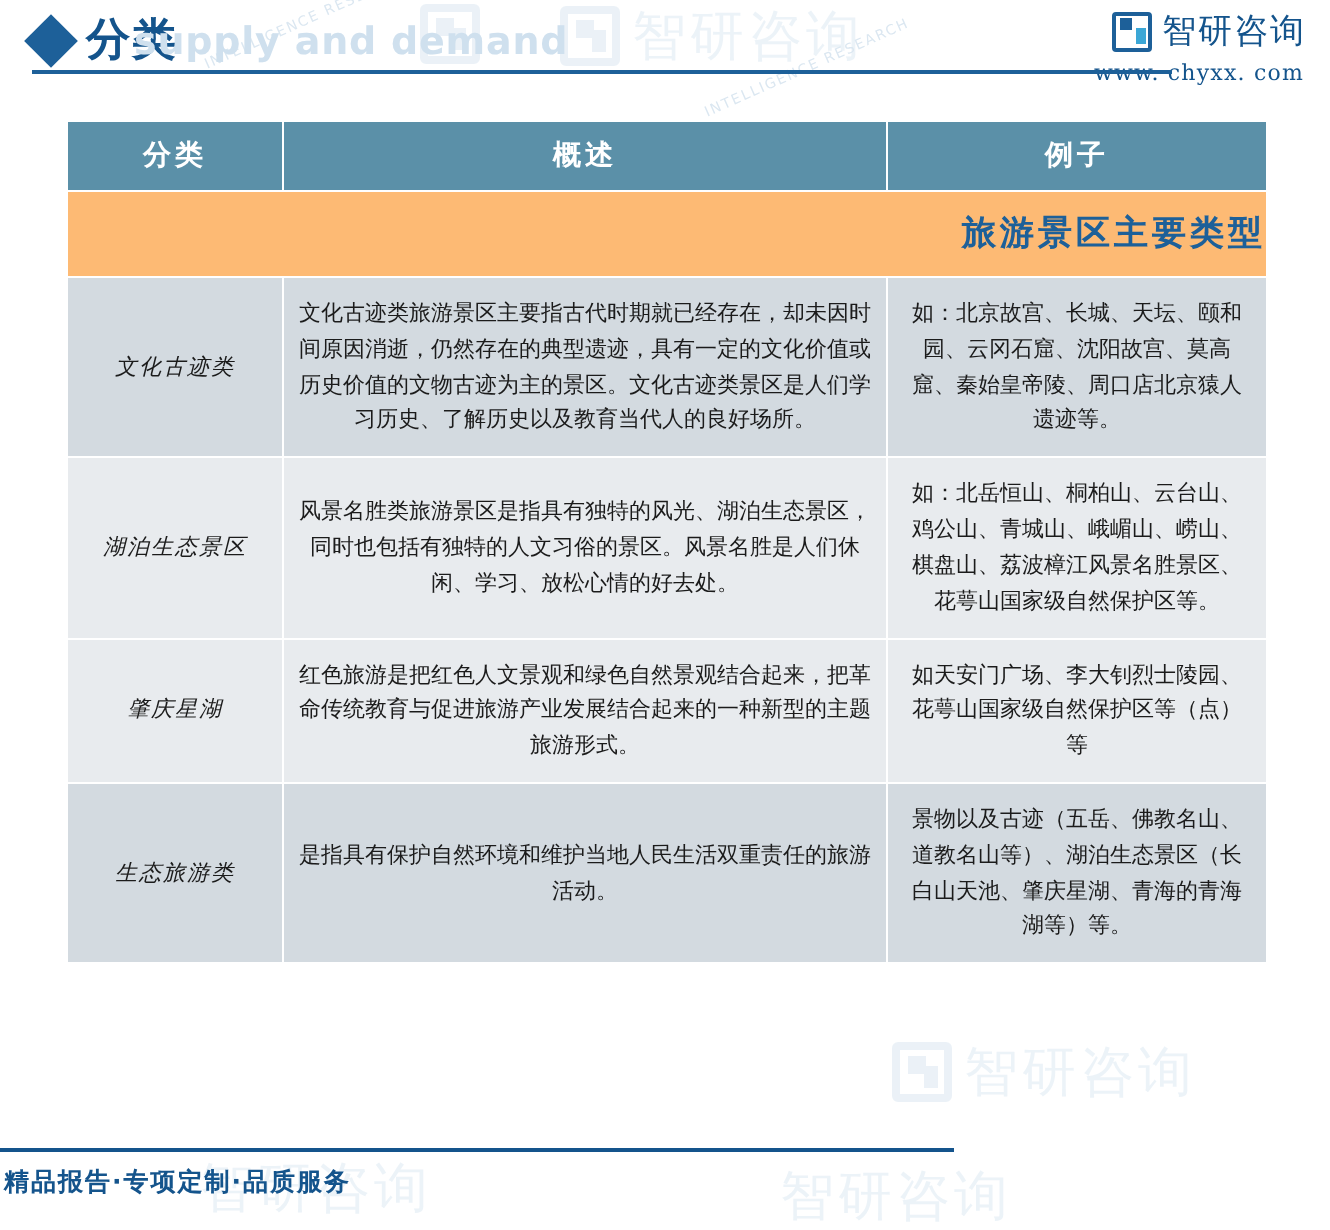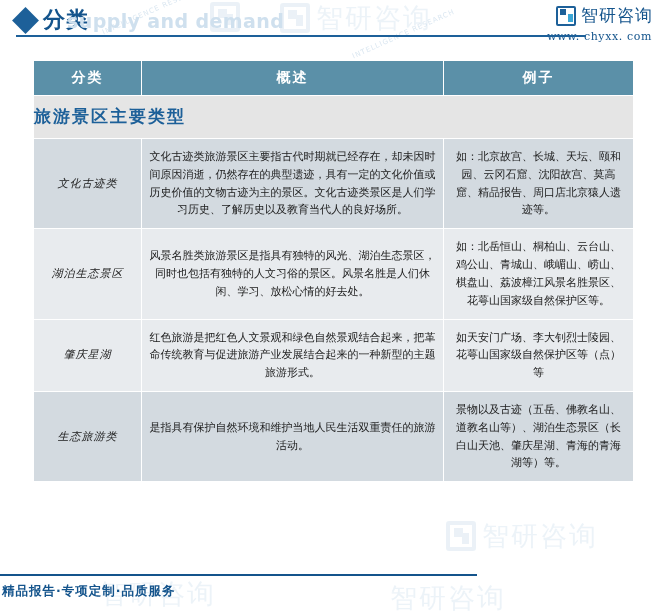--- a/index.html
+++ b/index.html
@@ -167,22 +167,22 @@
     z-index: 2;
   }
   table.main {
     border-collapse: separate;
     border-spacing: 1px;
     width: 100%;
     table-layout: fixed;
     background: #ffffff;
   }
   .title-band td {
-    background: #e5e5e5;
-    text-align: left;
+    background: #fdba74;
+    text-align: right;
     padding: 9px 0 10px;
     font-size: 17px;
     font-weight: bold;
     color: #1d6099;
     letter-spacing: 2px;
     font-family: "DejaVu Serif", "Liberation Serif", serif;
   }
   thead.col-head td {
     background: #5b90a8;
     color: #ffffff;
@@ -312,21 +312,21 @@
       <tr>
         <td>分类</td>
         <td>概述</td>
         <td>例子</td>
       </tr>
     </thead>
     <tbody class="body-rows">
       <tr class="odd">
         <td class="c-cat">文化古迹类</td>
         <td class="c-desc">文化古迹类旅游景区主要指古代时期就已经存在，却未因时间原因消逝，仍然存在的典型遗迹，具有一定的文化价值或历史价值的文物古迹为主的景区。文化古迹类景区是人们学习历史、了解历史以及教育当代人的良好场所。</td>
-        <td class="c-ex">如：北京故宫、长城、天坛、颐和园、云冈石窟、沈阳故宫、莫高窟、精品报告、周口店北京猿人遗迹等。</td>
+        <td class="c-ex">如：北京故宫、长城、天坛、颐和园、云冈石窟、沈阳故宫、莫高窟、秦始皇帝陵、周口店北京猿人遗迹等。</td>
       </tr>
       <tr class="even">
         <td class="c-cat">湖泊生态景区</td>
         <td class="c-desc">风景名胜类旅游景区是指具有独特的风光、湖泊生态景区，同时也包括有独特的人文习俗的景区。风景名胜是人们休闲、学习、放松心情的好去处。</td>
         <td class="c-ex">如：北岳恒山、桐柏山、云台山、鸡公山、青城山、峨嵋山、崂山、棋盘山、荔波樟江风景名胜景区、花萼山国家级自然保护区等。</td>
       </tr>
       <tr class="even">
         <td class="c-cat">肇庆星湖</td>
         <td class="c-desc">红色旅游是把红色人文景观和绿色自然景观结合起来，把革命传统教育与促进旅游产业发展结合起来的一种新型的主题旅游形式。</td>
         <td class="c-ex">如天安门广场、李大钊烈士陵园、花萼山国家级自然保护区等（点）等</td>

